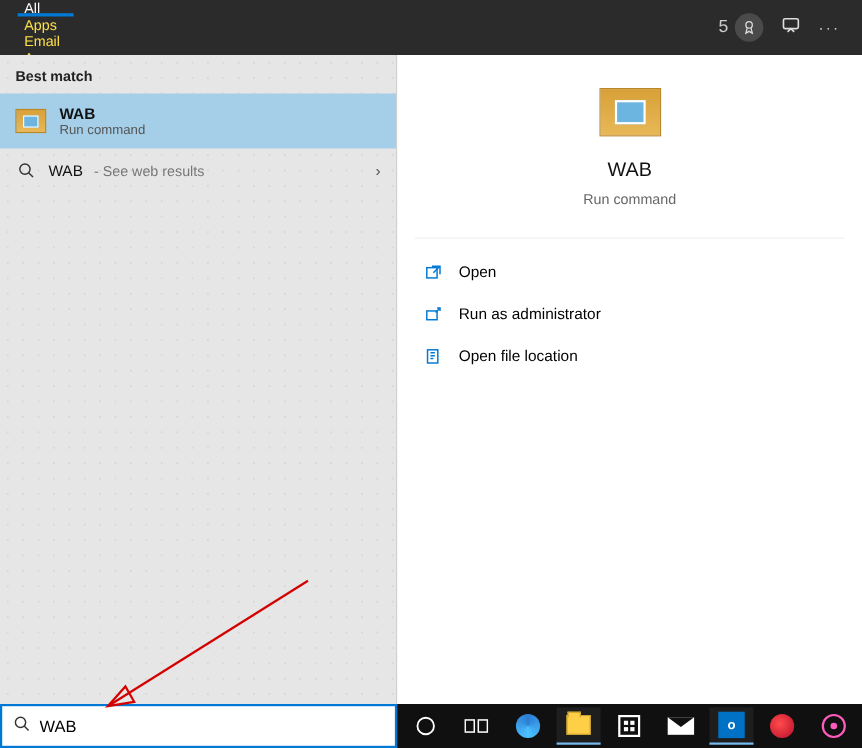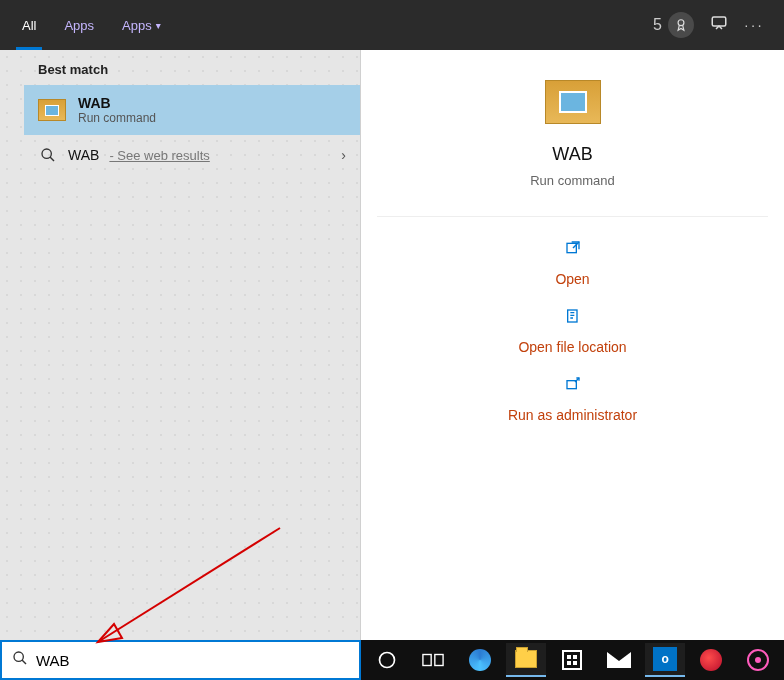--- a/index.html
+++ b/index.html
@@ -1,50 +1,50 @@
 <!DOCTYPE html>
 <html><head>
 <meta charset="utf-8">
 <style>
 * { margin: 0; padding: 0; box-sizing: border-box; font-family: "Segoe UI", Arial, sans-serif; }
 body { width: 784px; height: 680px; overflow: hidden; position: relative; background: #fff; }
 
 .topbar { height: 50px; background: #2b2b2b; display: flex; align-items: center; padding: 0 8px; color: #ccc; }
-.tabs { display: flex; height: 100%; align-items: stretch; }
-.tab { padding: 0 14px; display: flex; align-items: center; font-size: 13px; cursor: pointer; position: relative; color: #c4b5fd; }
+.tabs { display: flex; height: 100%; align-items: stretch; flex-direction: column; }
+.tab { padding: 0 14px; display: flex; align-items: center; font-size: 13px; cursor: pointer; position: relative; color: #fde047; }
 .tab.active { color: #fff; }
 .tab.active::after { content: ""; position: absolute; bottom: 0; left: 8px; right: 8px; height: 3px; background: #0078d4; }
 .more-chevron { margin-left: 4px; font-size: 10px; }
 .topbar-right { margin-left: auto; display: flex; align-items: center; gap: 16px; padding-right: 12px; }
 .reward { display: flex; align-items: center; gap: 6px; }
 .reward-badge { width: 26px; height: 26px; border-radius: 50%; background: #4a4a4a; display: flex; align-items: center; justify-content: center; }
 .ellipsis { letter-spacing: 2px; font-size: 14px; cursor: pointer; }
 
 .main { display: flex; height: 590px; }
 .left { width: 361px; background: #e6e6e6; position: relative; border-right: 1px solid #d0d0d0; }
 .section-header { padding: 12px 14px 8px; font-size: 13px; font-weight: 600; color: #222; }
 .result-item { display: flex; align-items: center; padding: 10px 14px; gap: 12px; cursor: pointer; }
 .result-item.selected { background: #a5cfe8; }
 .result-icon { width: 28px; height: 22px; background: linear-gradient(#d8a038,#e8b858); border: 1px solid #b88828; display: flex; align-items: center; justify-content: center; font-size: 10px; }
 .result-text .title { font-size: 14px; font-weight: 600; color: #111; }
 .result-text .subtitle { font-size: 12px; color: #555; }
 .web-row { display: flex; align-items: center; padding: 10px 14px; gap: 10px; cursor: pointer; }
 .web-row .search-ic { width: 20px; height: 20px; display: flex; align-items: center; justify-content: center; }
 .web-label { font-size: 14px; color: #111; }
-.web-hint { font-size: 13px; color: #777; text-decoration: underline; }
+.web-hint { font-size: 13px; color: #777; }
 .chevron-right { margin-left: auto; font-size: 14px; color: #555; }
 
 .right { flex: 1; background: #fff; padding: 30px 16px 0; }
 .preview-top { display: flex; flex-direction: column; align-items: center; gap: 8px; padding-bottom: 28px; border-bottom: 1px solid #eee; margin-bottom: 12px; }
 .preview-icon { width: 56px; height: 44px; background: linear-gradient(#d8a038,#e8b858); border: 1px solid #b88828; display:flex; align-items:center; justify-content:center; }
 .preview-icon .photo { width: 28px; height: 22px; background:#6bb5e0; border:2px solid #fff; }
 .preview-title { font-size: 18px; color: #111; margin-top: 12px; }
 .preview-sub { font-size: 13px; color: #666; }
 .actions { display: flex; flex-direction: column; }
-.action { display: flex; align-items: center; gap: 14px; padding: 10px 8px; cursor: pointer; font-size: 14px; color: #c2410c; flex-direction: column; }
+.action { display: flex; align-items: flex-start; gap: 14px; padding: 10px 8px; cursor: pointer; font-size: 14px; color: #000000; }
 .action .ic { width: 18px; height: 18px; display:flex; align-items:center; justify-content:center; color:#0078d4; }
 
 .searchbar { position: absolute; left: 0; bottom: 0; width: 361px; height: 40px; border: 2px solid #0078d4; background: #fff; display: flex; align-items: center; padding: 0 10px; gap: 8px; }
 .searchbar input { border: none; outline: none; font-size: 15px; flex: 1; }
 .search-ic svg { width: 16px; height: 16px; }
 
 .arrow { position: absolute; pointer-events: none; }
 
 .taskbar { position: absolute; bottom: 0; left: 361px; right: 0; height: 40px; background: #101010; display: flex; align-items: center; padding: 0 6px; gap: 6px; }
 .task-item { width: 42px; height: 34px; display:flex; align-items:center; justify-content:center; cursor:pointer; color:#fff; }
@@ -52,29 +52,30 @@
 .edge-ic { width:22px; height:22px; border-radius:50%; background: conic-gradient(#2b7cd3, #4cc2ff, #2b7cd3); }
 .folder-ic { width:22px; height:18px; background:#ffcf48; border:1px solid #caa030; position:relative; }
 .folder-ic::before { content:""; position:absolute; top:-4px; left:0; width:10px; height:4px; background:#ffcf48; border:1px solid #caa030; border-bottom:none; }
 .store-ic { width:20px; height:20px; border:2px solid #fff; display:flex; align-items:center; justify-content:center; }
 .mail-ic { width:24px; height:16px; background:#fff; position:relative; }
 .mail-ic::after { content:""; position:absolute; top:0; left:0; right:0; height:0; border-left:12px solid transparent; border-right:12px solid transparent; border-top:9px solid #101010; }
 .outlook-ic { width:24px; height:24px; background:#0072c6; color:#fff; display:flex; align-items:center; justify-content:center; font-size:12px; font-weight:bold; }
 .opera-ic { width:22px; height:22px; border-radius:50%; background: radial-gradient(circle at 40% 40%, #ff4b4b, #b80e2c); }
 .pink-ic { width:22px; height:22px; border-radius:50%; border:2px solid #ff5bbd; display:flex; align-items:center; justify-content:center; }
 
-.dotgrid { background-image: radial-gradient(#d8d8d8 1px, transparent 1px); background-size: 14px 14px; padding-left: 24px; }
+.dotgrid { background-image: radial-gradient(#d8d8d8 1px, transparent 1px); background-size: 14px 14px; }
 </style>
 </head>
 <body>
 
 <div class="topbar">
   <div class="tabs">
     <div class="tab active">All</div>
     <div class="tab">Apps</div>
+    <div class="tab">Email</div>
     <div class="tab">
         <span>Apps</span>
         <span class="more-chevron">▾</span>
       </div>
   </div>
   <div class="topbar-right">
     <div class="reward">
       <span>5</span>
       <span class="reward-badge">
         <svg width="14" height="14" viewBox="0 0 24 24" fill="none" stroke="#ddd" stroke-width="2">
@@ -133,35 +134,35 @@
               <rect x="3" y="5" width="14" height="14"></rect>
               <path d="M10 3h11v11"></path>
               <path d="M21 3l-9 9"></path>
             </svg>
           </span>
         <span>Open</span>
       </div>
       <div class="action">
         <span class="ic">
             <svg width="16" height="16" viewBox="0 0 24 24" fill="none" stroke="#0078d4" stroke-width="2">
-              <rect x="4" y="3" width="14" height="18"></rect>
-              <path d="M8 7h6M8 11h6M8 15h4"></path>
-            </svg>
-          </span>
-        <span>Open file location</span>
-      </div>
-      <div class="action">
-        <span class="ic">
-            <svg width="16" height="16" viewBox="0 0 24 24" fill="none" stroke="#0078d4" stroke-width="2">
               <rect x="3" y="7" width="14" height="12"></rect>
               <path d="M17 3h4v4"></path>
               <path d="M21 3l-6 6"></path>
             </svg>
           </span>
         <span>Run as administrator</span>
+      </div>
+      <div class="action">
+        <span class="ic">
+            <svg width="16" height="16" viewBox="0 0 24 24" fill="none" stroke="#0078d4" stroke-width="2">
+              <rect x="4" y="3" width="14" height="18"></rect>
+              <path d="M8 7h6M8 11h6M8 15h4"></path>
+            </svg>
+          </span>
+        <span>Open file location</span>
       </div>
     </div>
   </div>
 </div>
 
 <div class="searchbar">
   <span class="search-ic">
     <svg viewBox="0 0 24 24" fill="none" stroke="#333" stroke-width="2">
         <circle cx="10" cy="10" r="7"></circle>
         <line x1="21" y1="21" x2="15" y2="15"></line>

